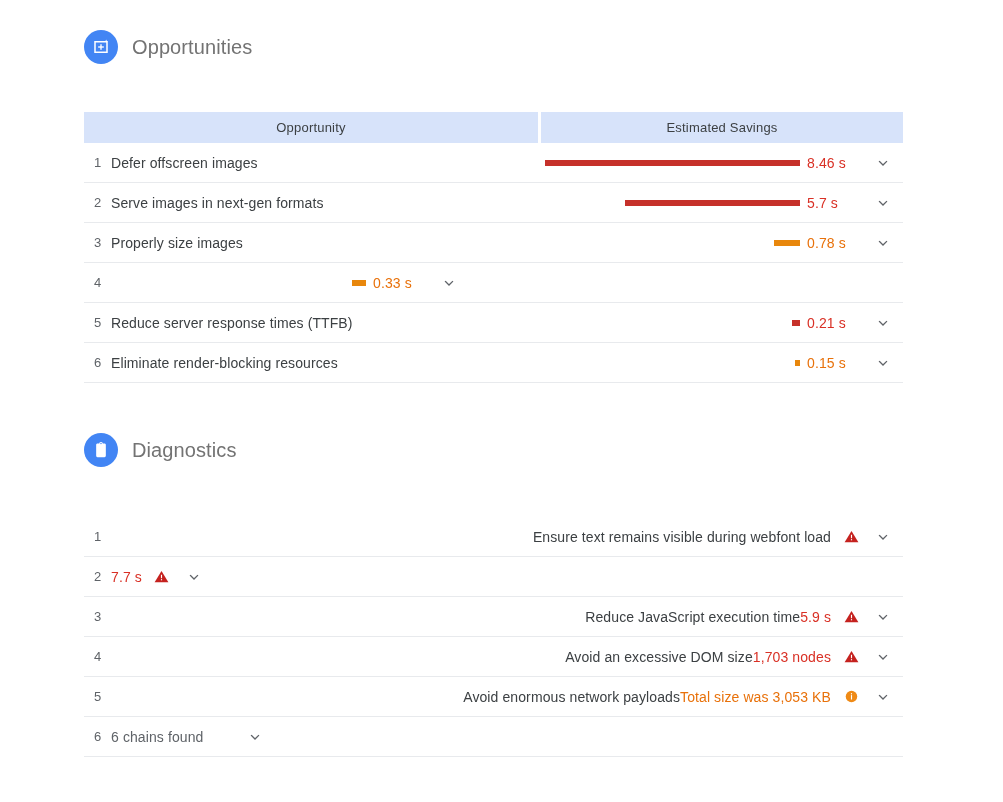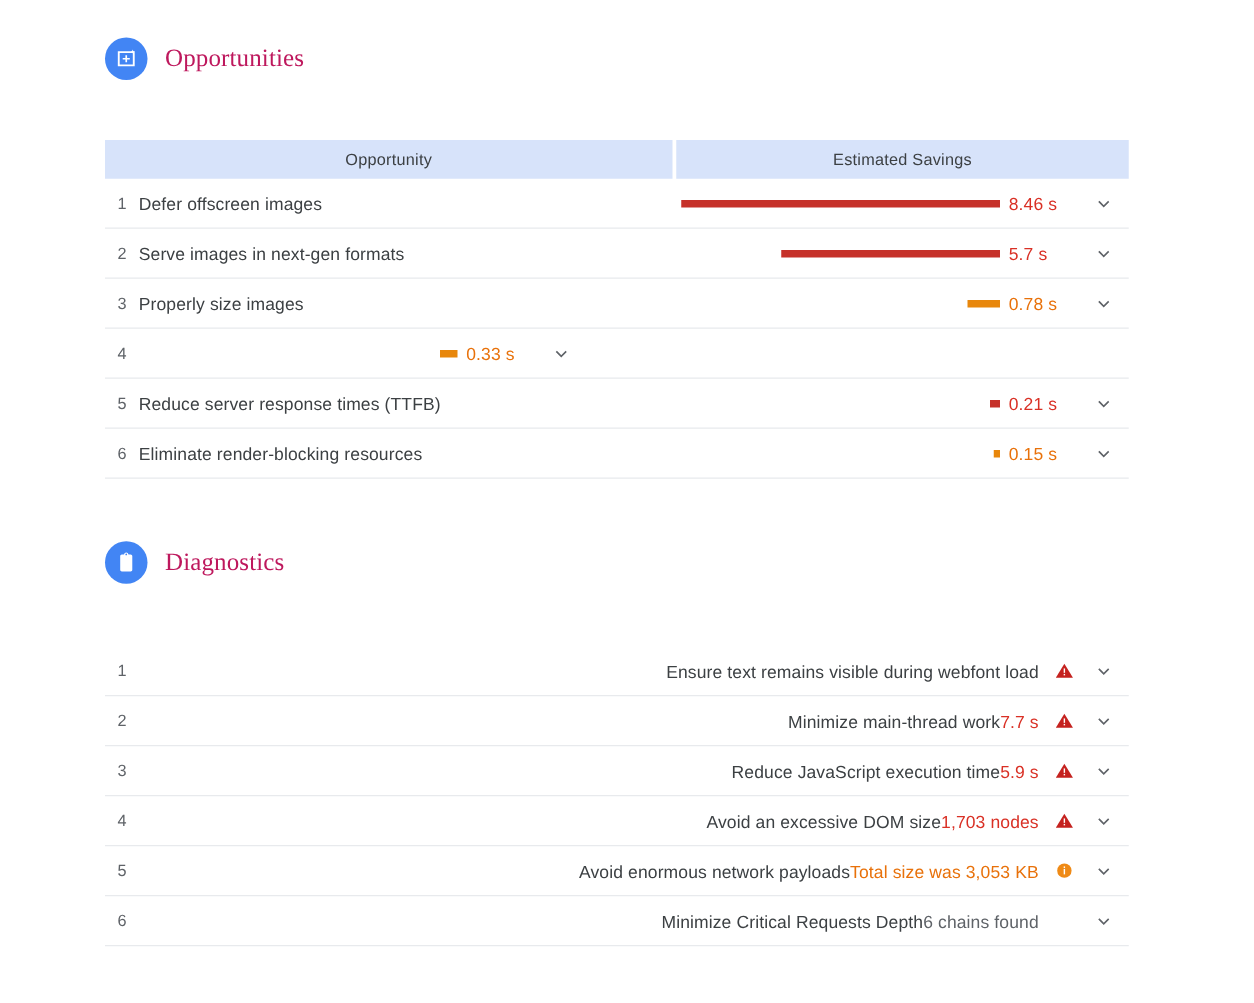--- a/index.html
+++ b/index.html
@@ -35,23 +35,22 @@
     background: #4285f4;
     display: flex;
     align-items: center;
     justify-content: center;
     flex: none;
   }
   .sec-icon svg { display: block; }
   .sec-title {
     font-size: 20px;
     font-weight: 400;
-    color: #be185d;
-    letter-spacing: .1px;
-    font-family: Liberation Serif, serif;
+    color: #737373;
+    letter-spacing: .1px;
   }
   .sec-sub {
     padding-left: 94px;
     font-size: 14px;
     color: #80868b;
     letter-spacing: .1px;
   }
 
   
   .tbl {
@@ -316,21 +315,20 @@
             </svg>
           </span>
           <span class="chev">
             <svg width="14" height="14" viewBox="0 0 24 24">
               <path fill="none" stroke="#5f6368" stroke-width="2.2" stroke-linecap="square" d="M6 9.5l6 6 6-6"></path>
             </svg>
           </span>
         </div>
         <div class="drow">
           <span class="num">2</span>
-          <span class="label">Minimize main-thread work</span>
           <span class="value" style="color:#d93025">7.7 s</span>
           <span class="sev">
             <svg width="15" height="15" viewBox="0 0 24 24">
               <path fill="#c5221f" d="M12 3.2L23 21H1z"></path>
               <rect x="11.1" y="9.2" width="1.8" height="5.6" fill="#fff"></rect>
               <rect x="11.1" y="16.2" width="1.8" height="1.9" fill="#fff"></rect>
             </svg>
           </span>
           <span class="chev">
             <svg width="14" height="14" viewBox="0 0 24 24">
@@ -384,21 +382,20 @@
             </svg>
           </span>
           <span class="chev">
             <svg width="14" height="14" viewBox="0 0 24 24">
               <path fill="none" stroke="#5f6368" stroke-width="2.2" stroke-linecap="square" d="M6 9.5l6 6 6-6"></path>
             </svg>
           </span>
         </div>
         <div class="drow">
           <span class="num">6</span>
-          <span class="label">Minimize Critical Requests Depth</span>
           <span class="value" style="color:#5f6368">6 chains found</span>
           <span class="sev"></span>
           <span class="chev">
             <svg width="14" height="14" viewBox="0 0 24 24">
               <path fill="none" stroke="#5f6368" stroke-width="2.2" stroke-linecap="square" d="M6 9.5l6 6 6-6"></path>
             </svg>
           </span>
         </div>
       </div>
   </div>

